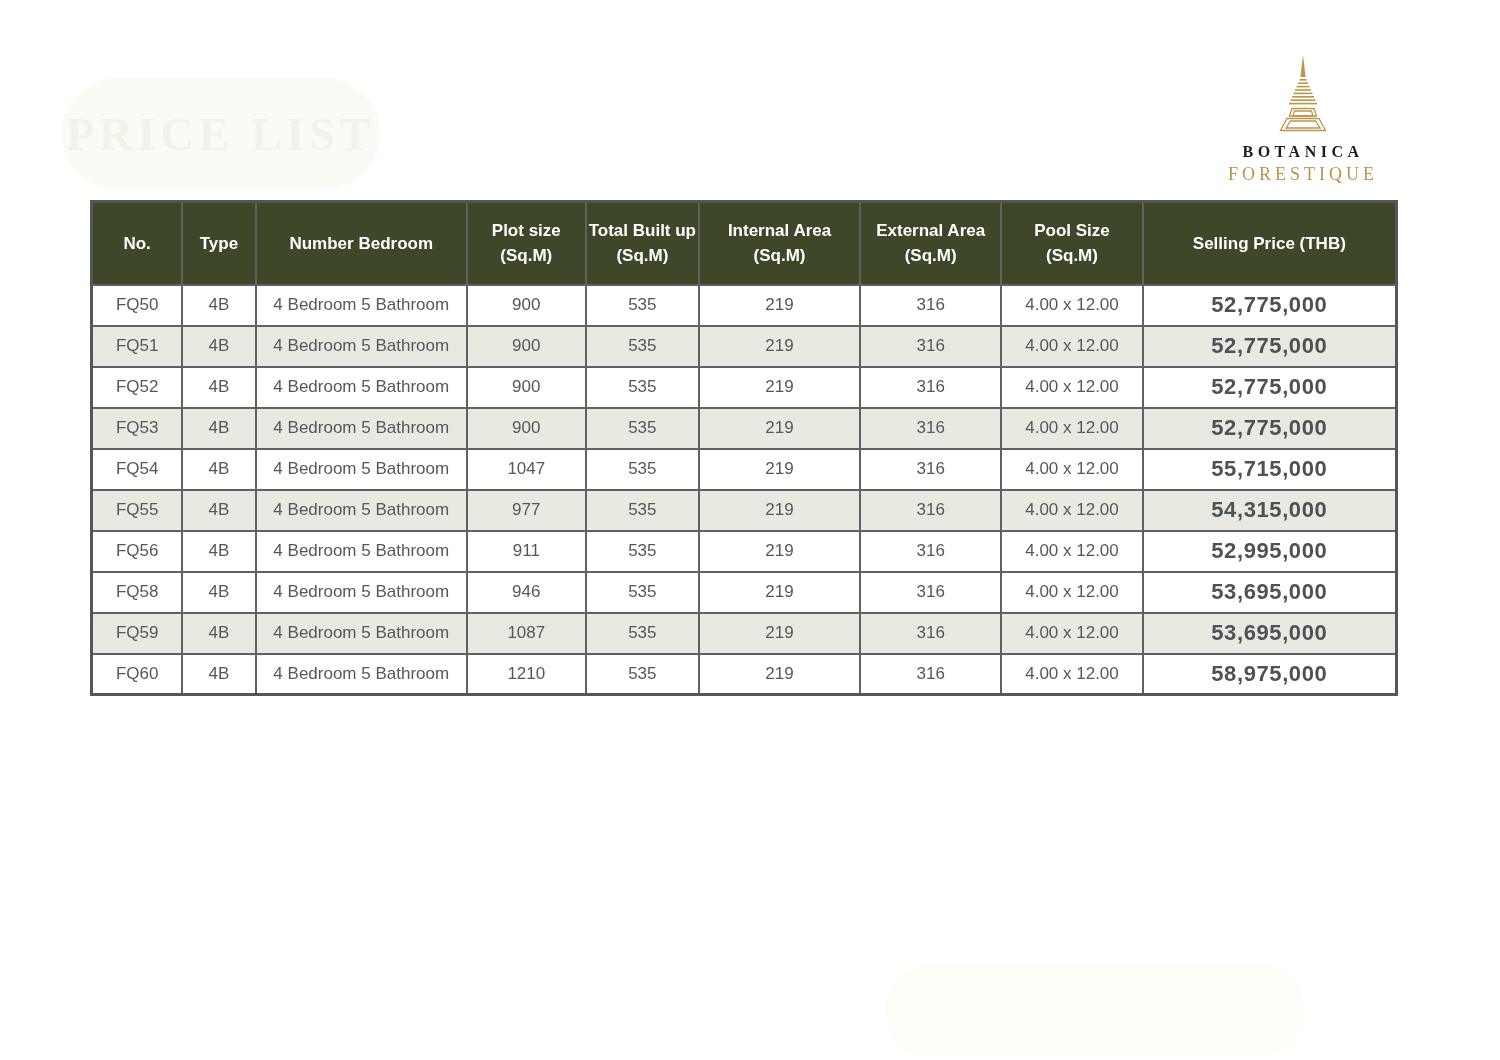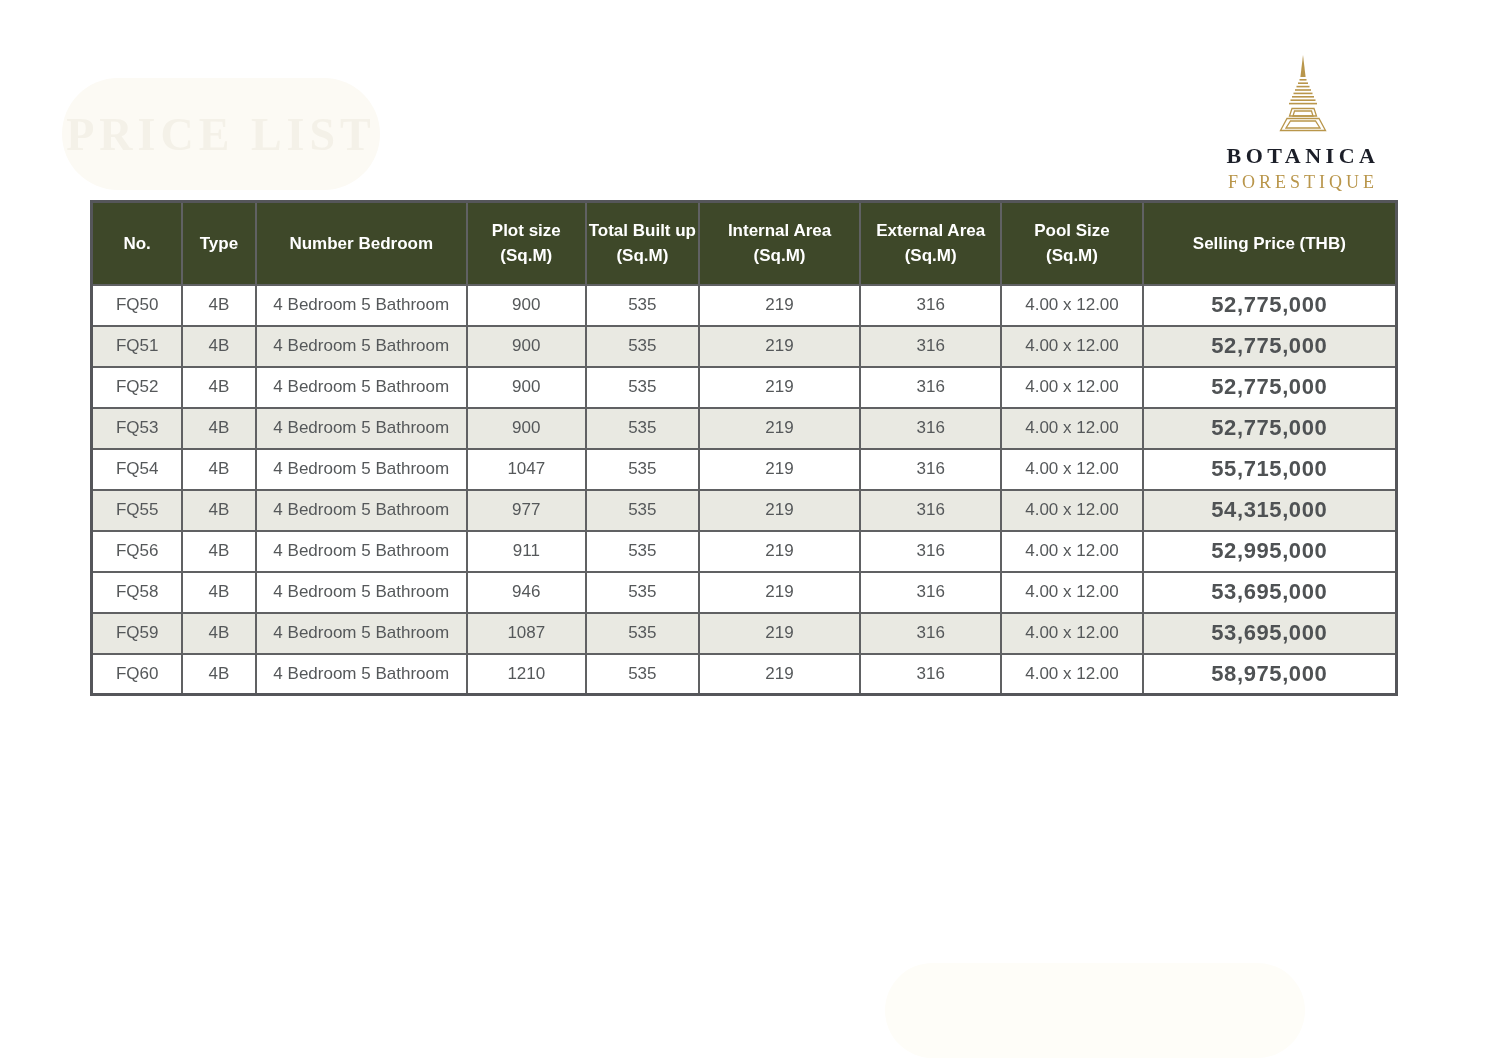--- a/index.html
+++ b/index.html
@@ -60,21 +60,21 @@
     position: absolute;
     left: 1193px;
     top: 55px;
     width: 220px;
     text-align: center;
   }
   .logo svg { display: block; margin: 0 auto; }
   .brand-name {
     margin-top: 8px;
     font-family: "Liberation Serif", serif;
-    font-size: 22px;
+    font-size: 16px;
     font-weight: 600;
     letter-spacing: 4.5px;
     color: var(--brand-text);
   }
   .brand-subtitle {
     margin-top: 3px;
     font-family: "Liberation Serif", serif;
     font-size: 18px;
     letter-spacing: 4px;
     color: var(--gold);

